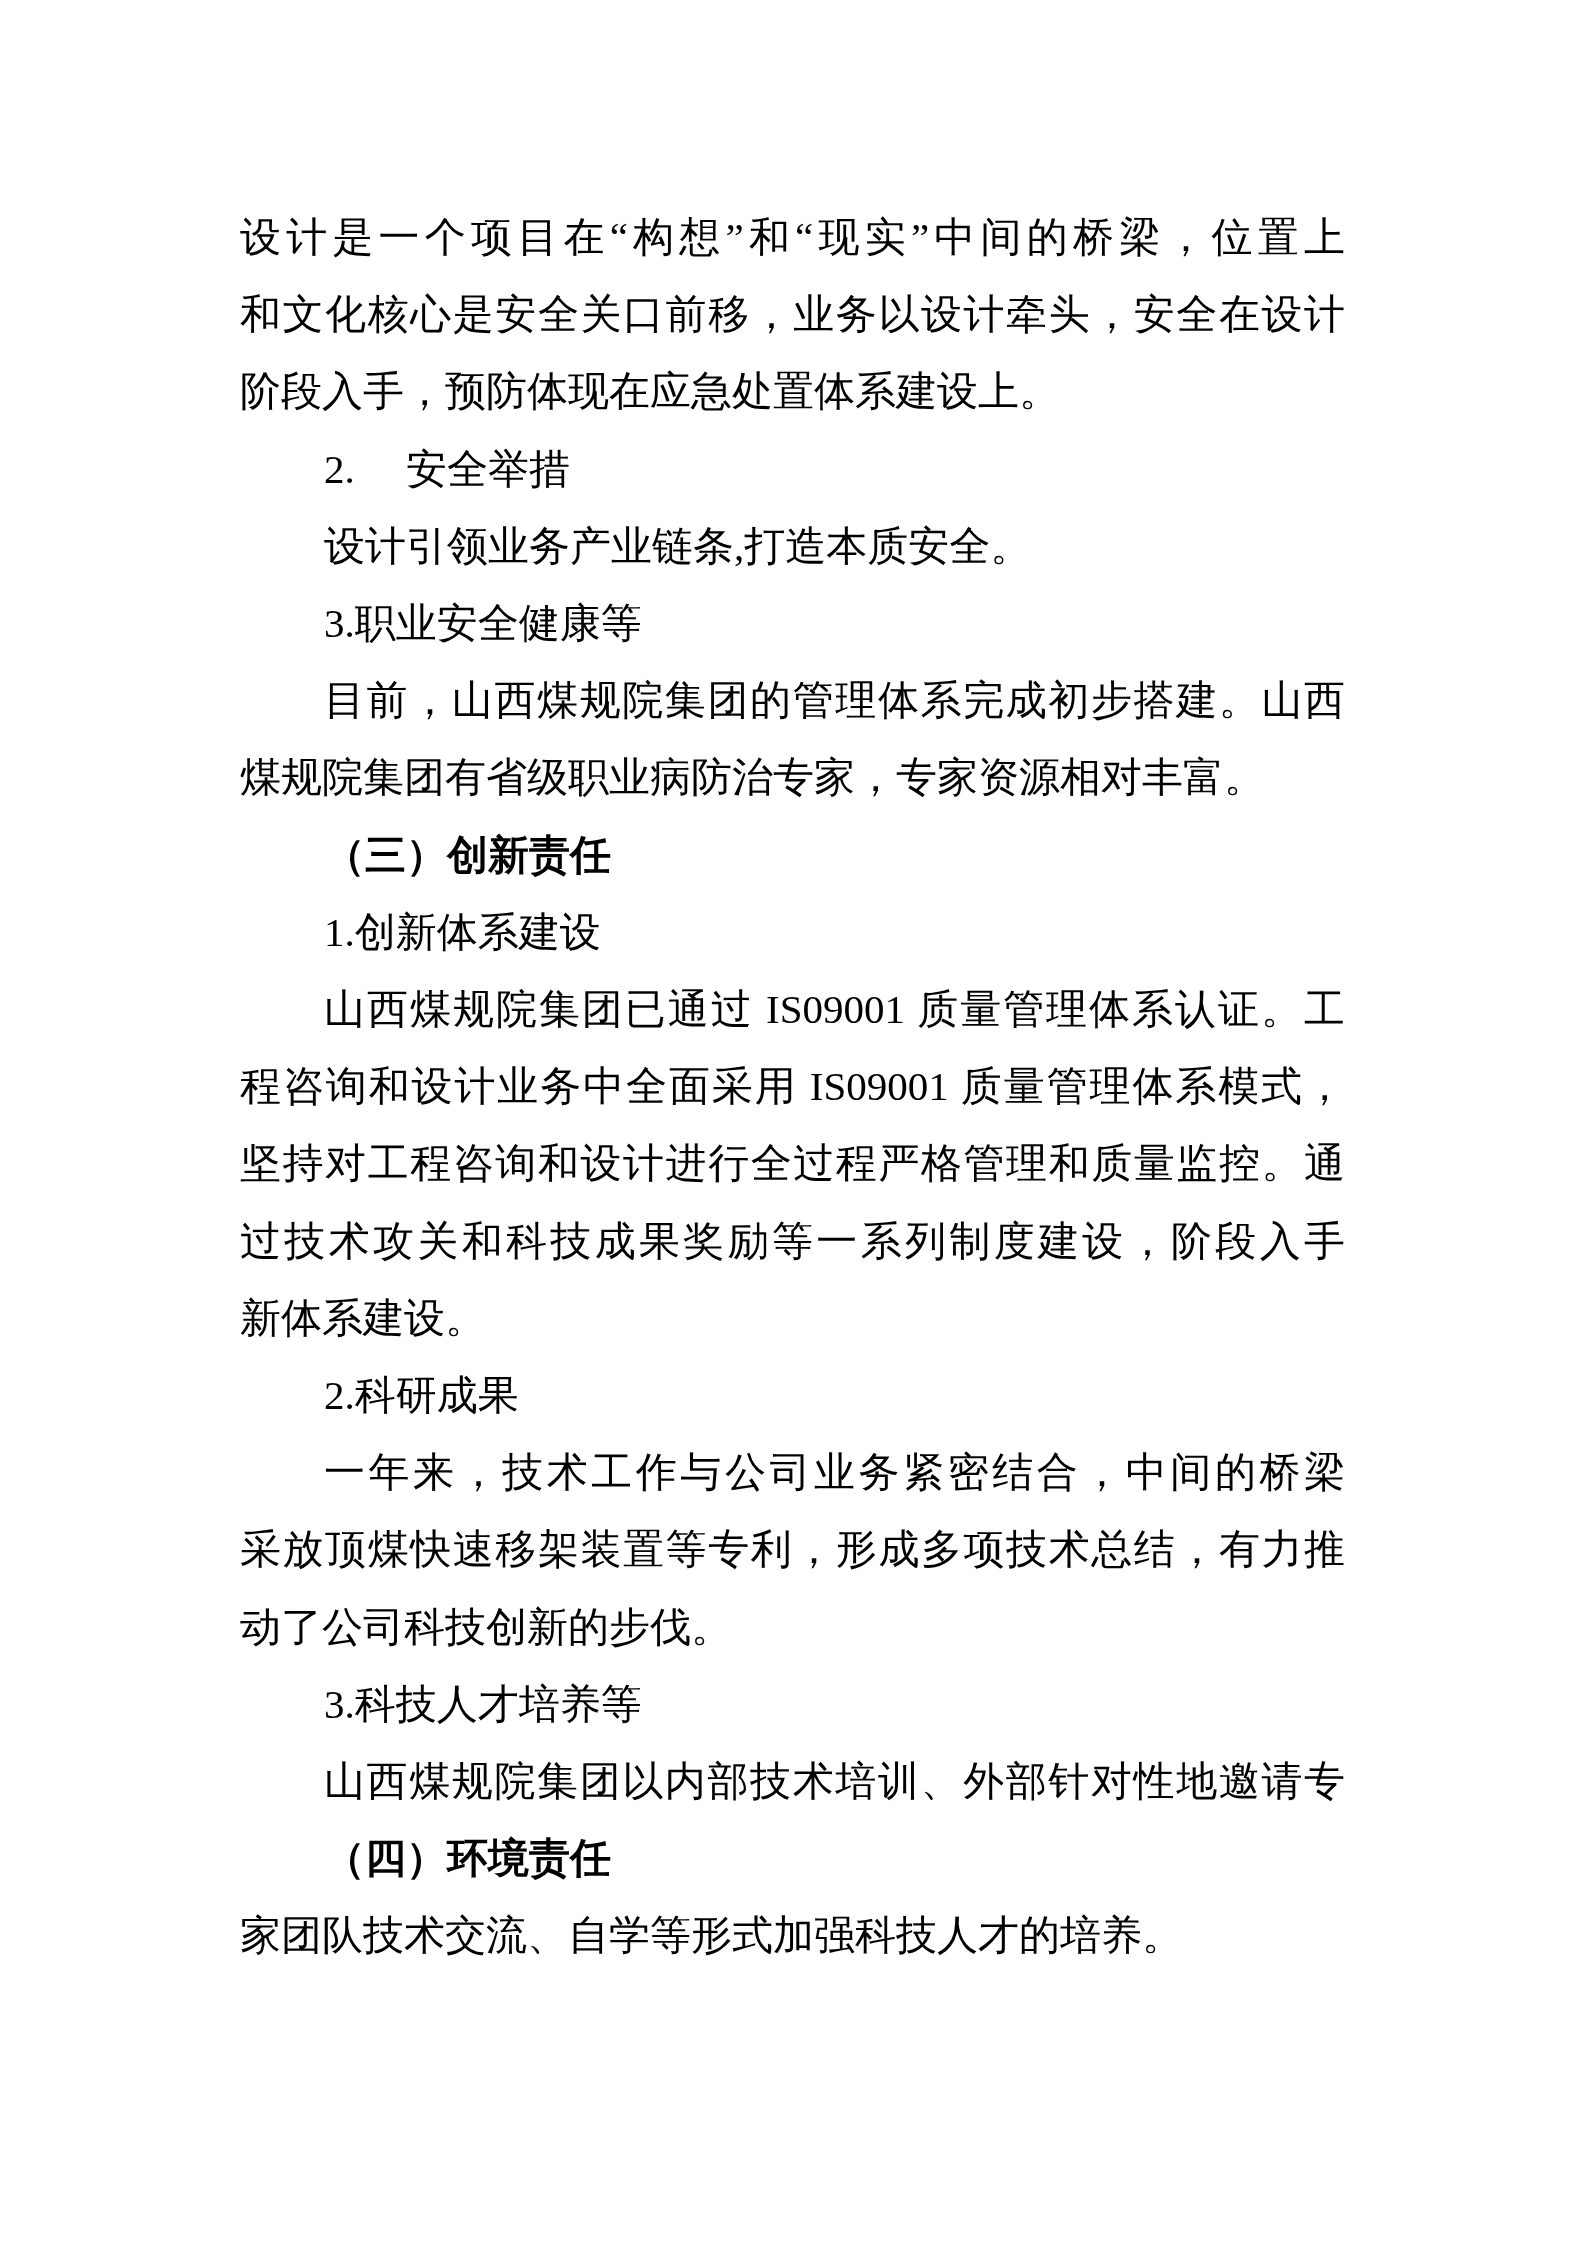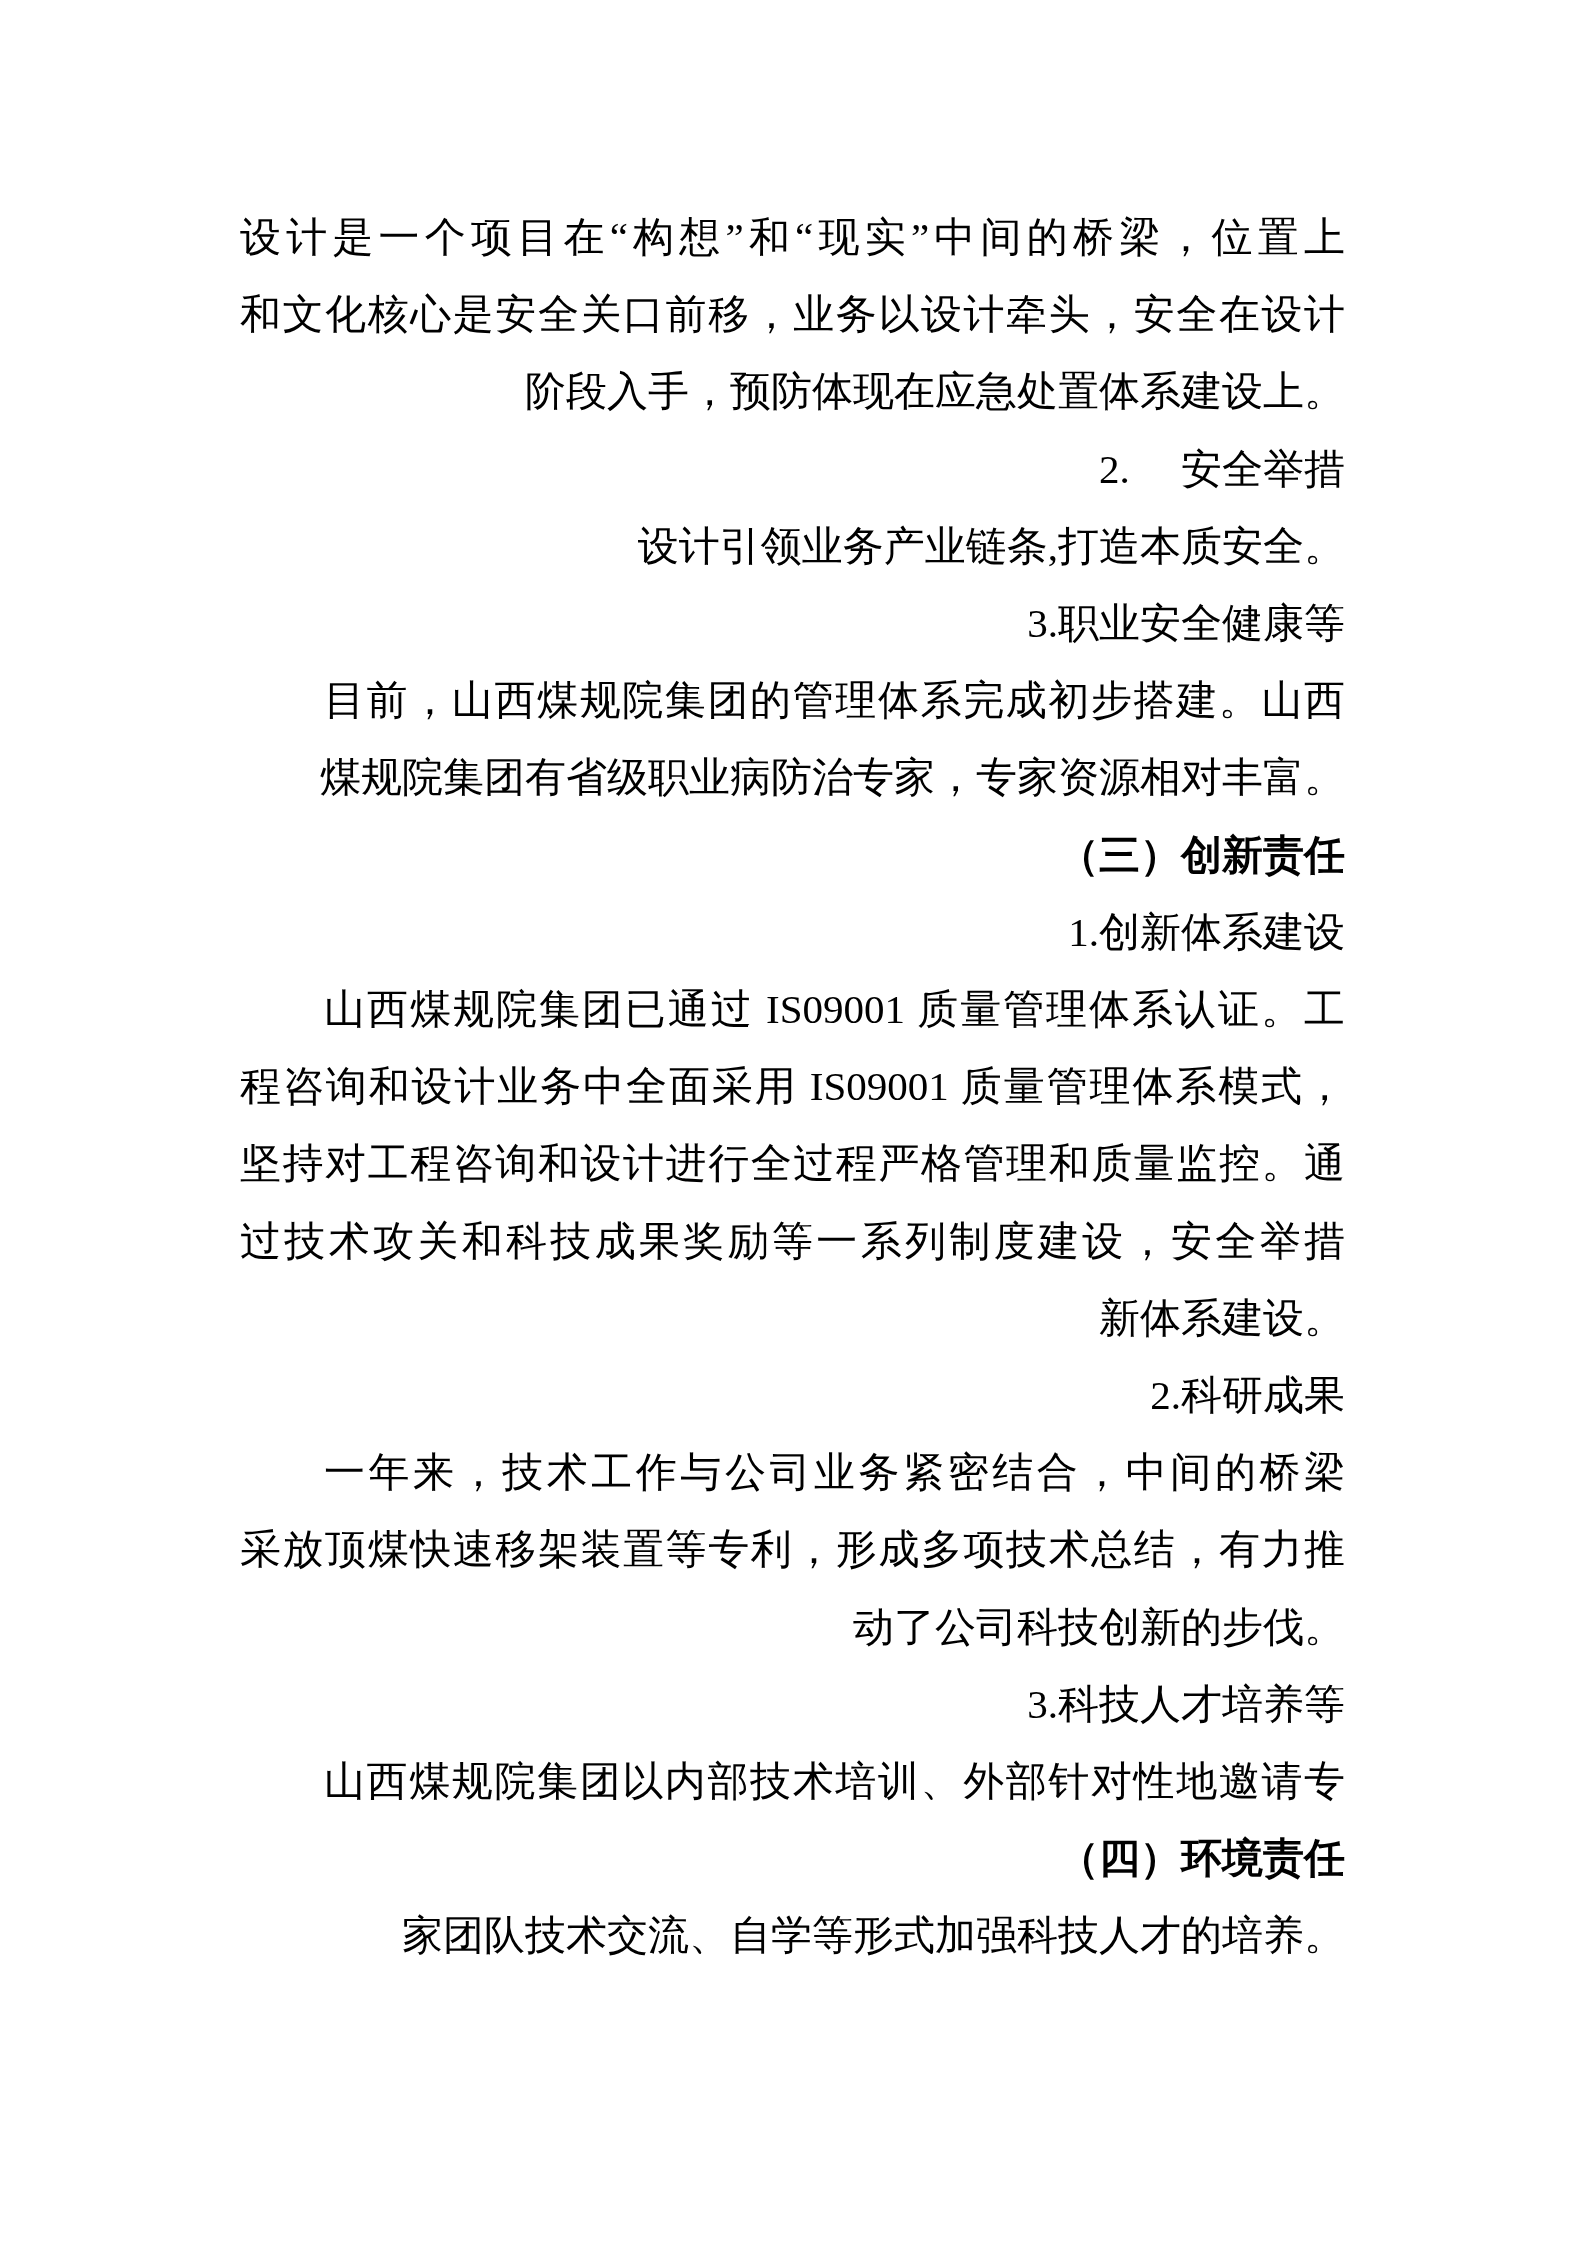--- a/index.html
+++ b/index.html
@@ -27,21 +27,21 @@
     left: 240px;
     top: 199px;
     width: 1105px;
     color: #000000;
     font-size: 41px;
     line-height: 77.2px;
     letter-spacing: 0px;
   }
   .line {
     white-space: pre-wrap;
-    text-align: right;
+    text-align: left;
   }
   .line.justify {
     text-align: justify;
     text-align-last: justify;
   }
   .line.indent {
     text-indent: 84px;
   }
   .line.bold {
     font-weight: 700;
@@ -58,21 +58,21 @@
     <div class="line indent">2.　 安全举措</div>
     <div class="line indent">设计引领业务产业链条,打造本质安全。</div>
     <div class="line indent">3.职业安全健康等</div>
     <div class="line indent justify">目前，山西煤规院集团的管理体系完成初步搭建。山西</div>
     <div class="line">煤规院集团有省级职业病防治专家，专家资源相对丰富。</div>
     <div class="line indent bold">（三）创新责任</div>
     <div class="line indent">1.创新体系建设</div>
     <div class="line indent justify">山西煤规院集团已通过 IS09001 质量管理体系认证。工</div>
     <div class="line justify">程咨询和设计业务中全面采用 IS09001 质量管理体系模式，</div>
     <div class="line justify">坚持对工程咨询和设计进行全过程严格管理和质量监控。通</div>
-    <div class="line justify">过技术攻关和科技成果奖励等一系列制度建设，安全举措</div>
+    <div class="line justify">过技术攻关和科技成果奖励等一系列制度建设，阶段入手</div>
     <div class="line">新体系建设。</div>
     <div class="line indent">2.科研成果</div>
     <div class="line indent justify">一年来，技术工作与公司业务紧密结合，中间的桥梁</div>
     <div class="line justify">采放顶煤快速移架装置等专利，形成多项技术总结，有力推</div>
     <div class="line">动了公司科技创新的步伐。</div>
     <div class="line indent">3.科技人才培养等</div>
     <div class="line indent justify">山西煤规院集团以内部技术培训、外部针对性地邀请专</div>
     <div class="line indent bold">（四）环境责任</div>
     <div class="line">家团队技术交流、自学等形式加强科技人才的培养。</div>
   </div>

